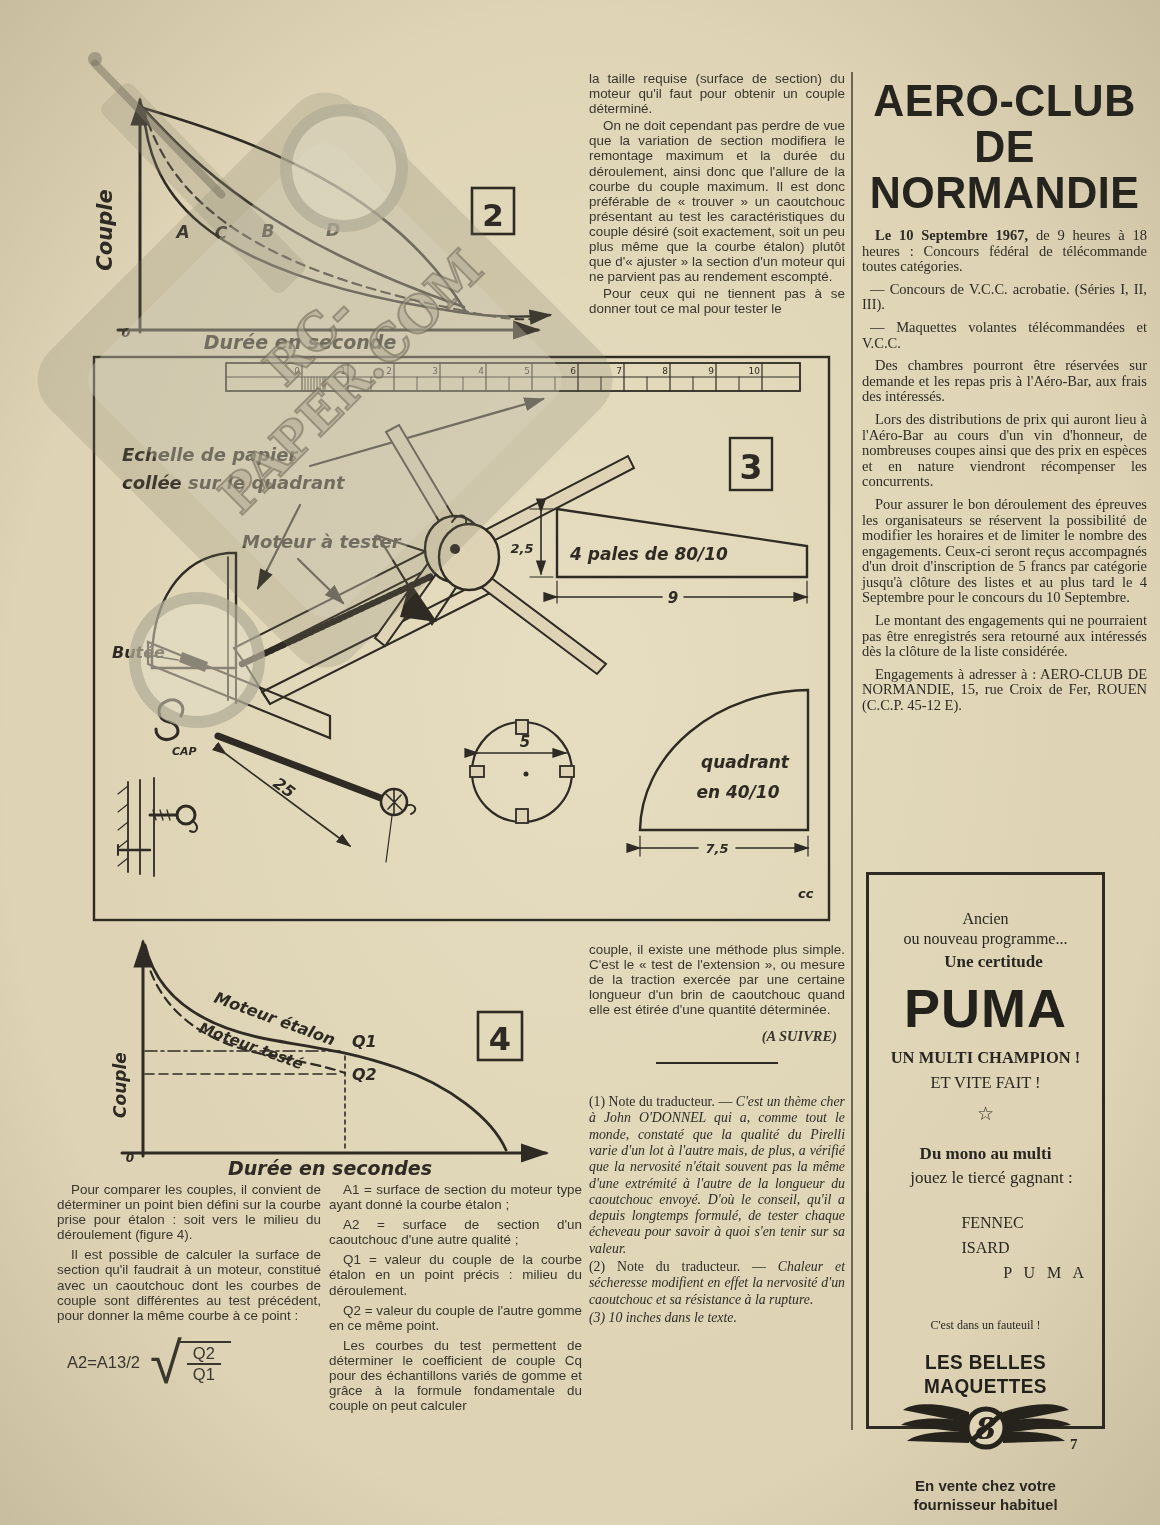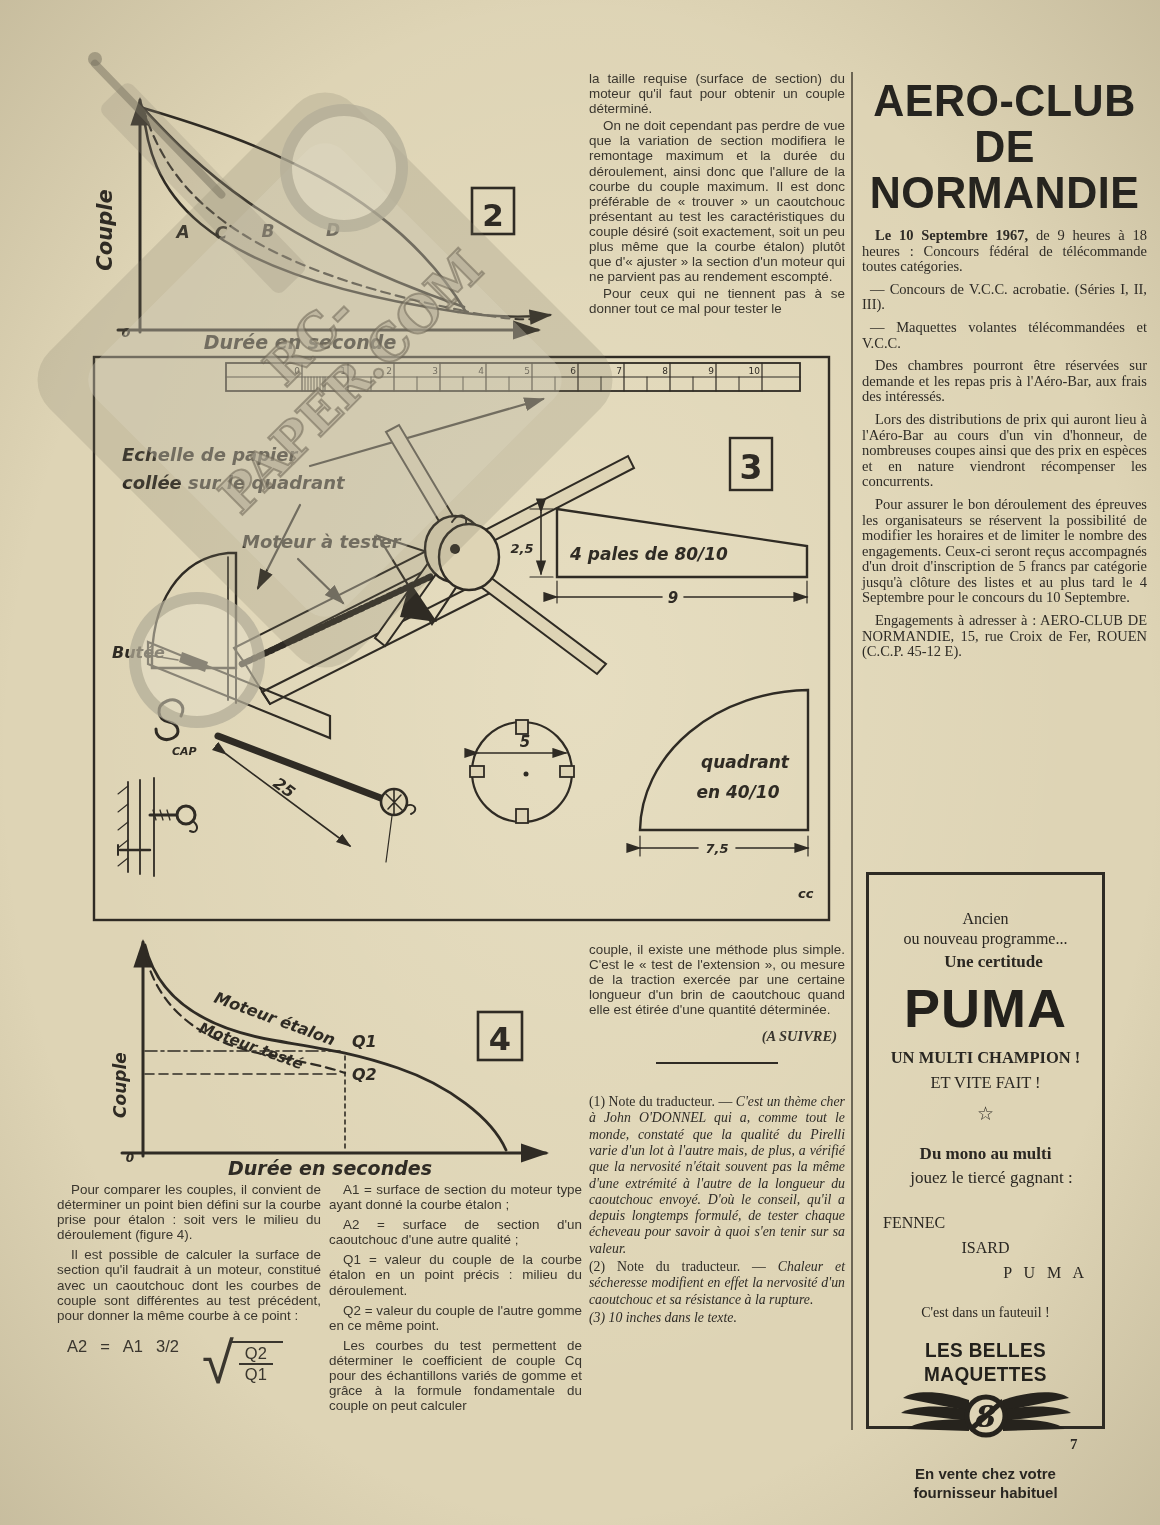--- a/index.html
+++ b/index.html
@@ -21,21 +21,21 @@
   #mid-bottom{left:589px; top:942px; width:256px;}
   .a-suivre{font-family:"Liberation Serif",serif; font-style:italic; font-weight:bold;
     text-align:right; padding-right:8px; margin-top:12px; font-size:14.5px;}
   .divider{width:122px; height:2.5px; background:#2f2b24; margin:17px auto 30px auto;}
   .note{font-family:"Liberation Serif",serif; font-style:italic; font-size:13.8px;
     line-height:16.3px; color:#2e2b26; margin-bottom:17px;}
   .note .intro{font-style:normal;}
   #col-a{left:57px; top:1182px; width:264px;}
   #col-b{left:329px; top:1182px; width:253px;}
   #col-a p, #col-b p{margin:0 0 5px 0;}
-  .formula{display:flex; gap:13px; margin-top:16px; padding-left:10px;
+  .formula{display:flex; align-items:center; margin-top:16px; padding-left:10px;
     font-size:16.5px; color:#3a362e;}
   .sqrt{display:inline-flex; align-items:flex-start; margin-left:10px;}
   .rad{font-size:58px; line-height:0.82; font-weight:400; margin-right:-5px;}
   .frac{display:inline-flex; flex-direction:column; align-items:center; margin-top:2px;}
   .frac .num{border-top:2.5px solid #3a362e; padding:3px 16px 0 16px;}
   .frac .den{border-top:2px solid #3a362e; padding:2px 6px 0 6px; margin-top:2px;}
   
   #right-col{left:862px; top:76px; width:285px; position:absolute;}
   .headline{font-family:"Liberation Sans",sans-serif; font-weight:700; font-size:43px;
     line-height:46px; text-align:center; color:#26241f; letter-spacing:.5px;
@@ -51,24 +51,24 @@
     border:3px solid #2e2b24; text-align:center; font-family:"Liberation Serif",serif; color:#2a2722;}
   #ad-box .t16{font-size:16px; line-height:20px;}
   #ad-box .certitude{font-weight:bold; font-size:17px; margin-top:3px;padding-left:16px;}
   .brand{font-family:"Liberation Sans",sans-serif; font-weight:800; font-size:54px;
     letter-spacing:1px; line-height:56px; margin-top:8px; color:#23211c;}
   .ad-bold{font-weight:bold; font-size:16.5px; margin-top:12px;}
   .ad-line{font-size:16.5px; margin-top:5px;}
   .star{font-size:19px; margin-top:9px;}
   .tierce{font-size:17px; margin-top:19px;font-weight:bold;}
   .tierce2{font-size:17px; margin-top:4px;padding-left:12px;}
-  .item-left{text-align:left; padding-left:14px; font-size:16px; margin-top:26px;}
+  .item-left{text-align:center; padding-left:14px; font-size:16px; margin-top:26px;}
   .item-center{font-size:16px; margin-top:7px;}
   .item-right{text-align:right; padding-right:14px; font-size:16px; letter-spacing:4px; margin-top:7px;}
-  .fauteuil{font-size:14px; margin-top:23px;}
+  .fauteuil{font-size:12px; margin-top:36px;}
   .logo-name{font-family:"Liberation Sans",sans-serif; font-weight:800; font-size:19px;
     letter-spacing:.4px; margin-top:19px; transform:scaleY(1.1); color:#23211c;}
   .dealer{font-family:"Liberation Sans",sans-serif; font-weight:700; font-size:15px;
     line-height:19px; margin-top:12px;}
   #page-num{position:absolute; left:1070px; top:1436px; font-family:"Liberation Serif",serif;
     font-weight:bold; font-size:15px; color:#2e2b26;}
   
   #watermark{position:absolute; inset:0; pointer-events:none; z-index:30;}
   .wm-body{position:absolute; left:110px; top:165px; width:430px; height:430px;
     transform:rotate(45deg); background:rgba(125,118,101,.20); border-radius:40px;}
@@ -354,20 +354,21 @@
     <div class="headline">AERO-CLUB</div>
     <div class="headline">DE</div>
     <div class="headline">NORMANDIE</div>
     <div class="serif-col">
       <p><b>Le 10 Septembre 1967,</b><span> de 9 heures à 18 heures : Concours fédéral de télécommande toutes catégories.</span></p>
       <p class="dash">— Concours de V.C.C. acrobatie. (Séries I, II, III).</p>
       <p class="dash">— Maquettes volantes télécommandées et V.C.C.</p>
       <p>Des chambres pourront être réservées sur demande et les repas pris à l'Aéro-Bar, aux frais des intéressés.</p>
       <p>Lors des distributions de prix qui auront lieu à l'Aéro-Bar au cours d'un vin d'honneur, de nombreuses coupes ainsi que des prix en espèces et en nature viendront récompenser les concurrents.</p>
       <p>Pour assurer le bon déroulement des épreuves les organisateurs se réservent la possibilité de modifier les horaires et de limiter le nombre des engagements. Ceux-ci seront reçus accompagnés d'un droit d'inscription de 5 francs par catégorie jusqu'à clôture des listes et au plus tard le 4 Septembre pour le concours du 10 Septembre.</p>
+      <p>Le montant des engagements qui ne pourraient pas être enregistrés sera retourné aux intéressés dès la clôture de la liste considérée.</p>
       <p>Engagements à adresser à : AERO-CLUB DE NORMANDIE, 15, rue Croix de Fer, ROUEN (C.C.P. 45-12 E).</p>
     </div>
   </div>
 
   <div id="ad-box">
     <div class="t16" style="margin-top:34px;">Ancien</div>
     <div class="t16">ou nouveau programme...</div>
     <div class="certitude">Une certitude</div>
     <div class="brand">PUMA</div>
     <div class="ad-bold">UN MULTI CHAMPION !</div>

